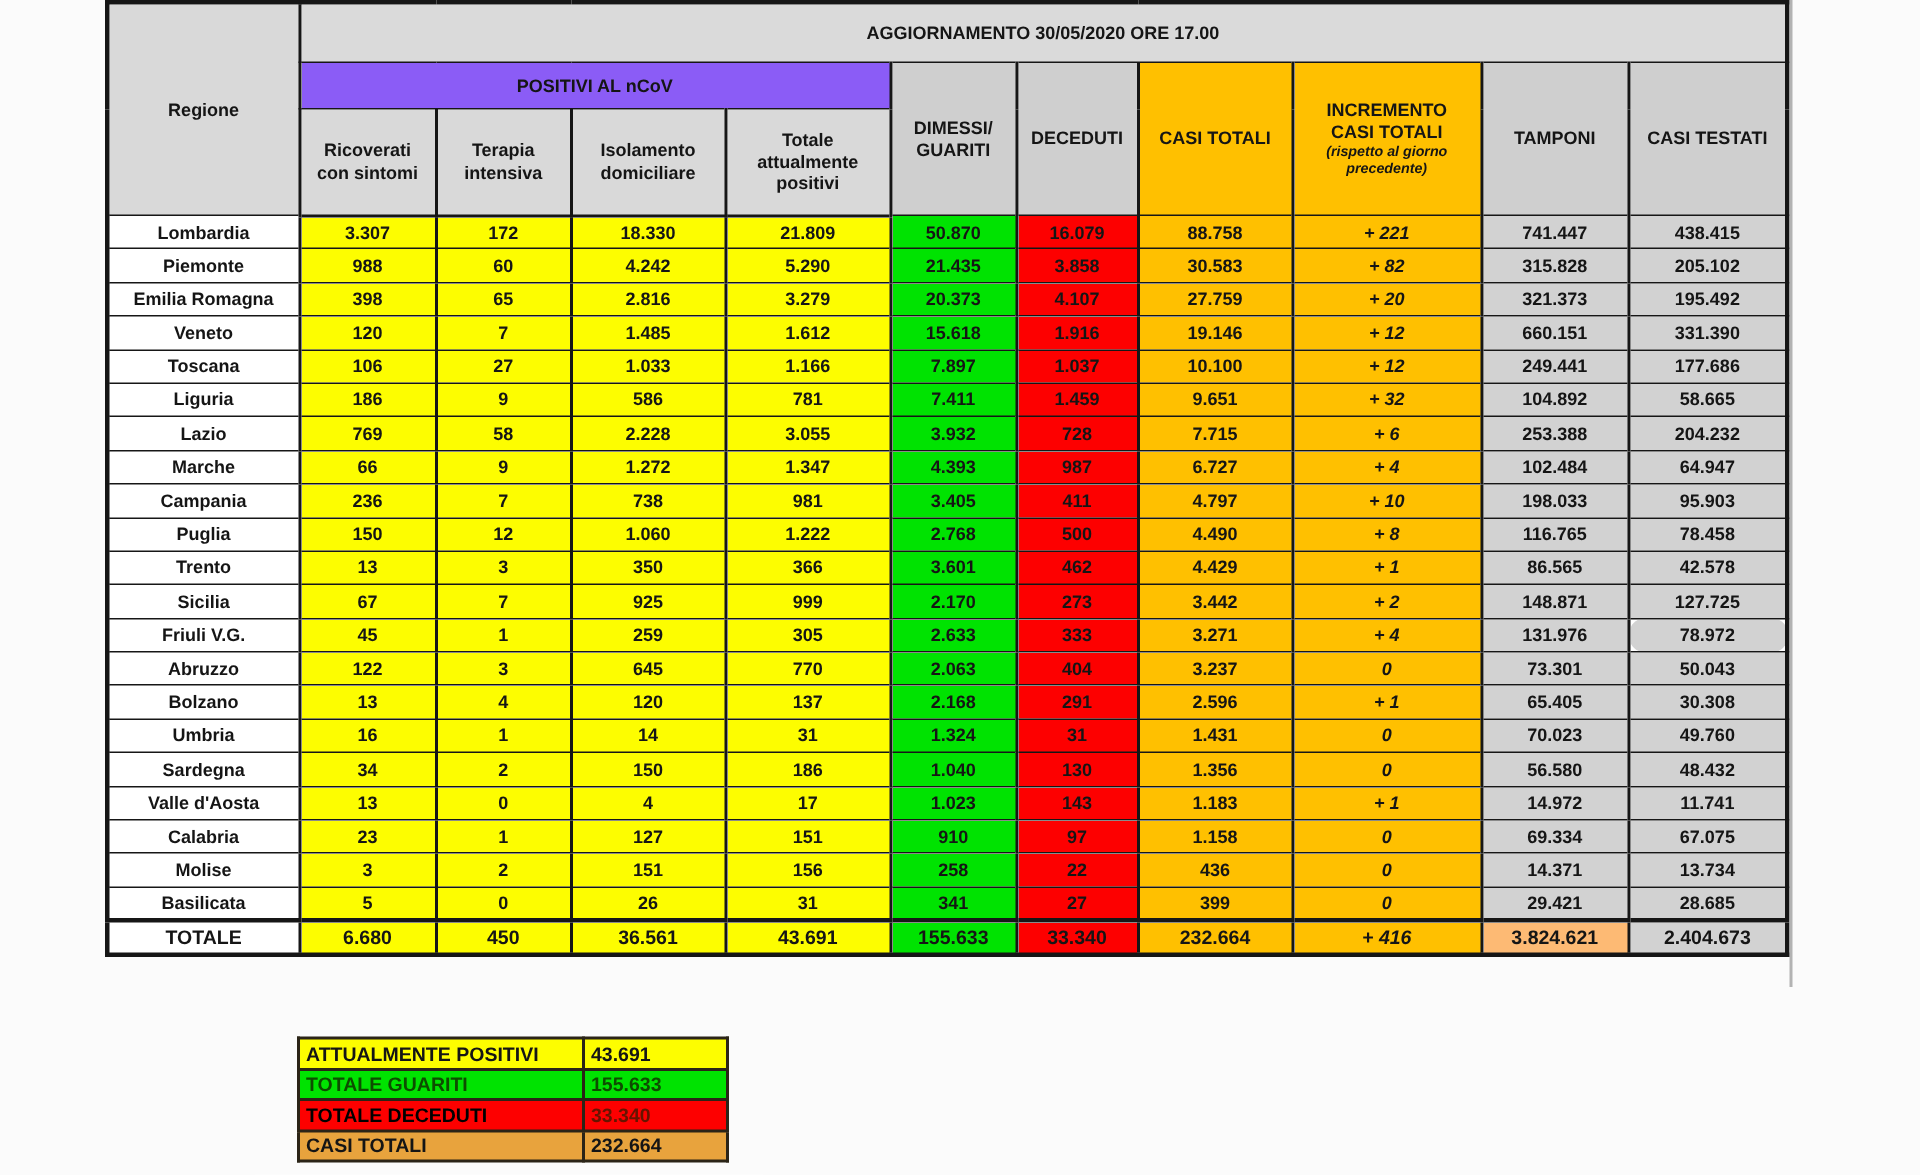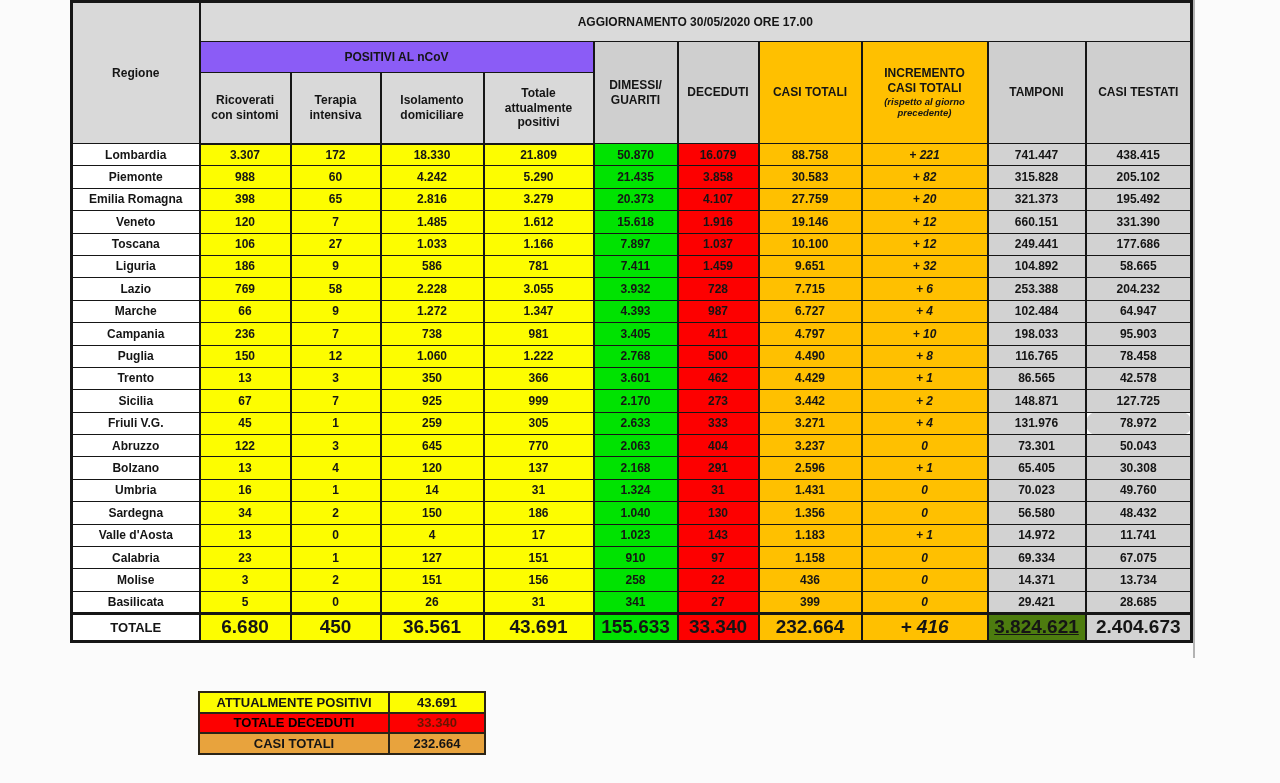--- a/index.html
+++ b/index.html
@@ -60,34 +60,33 @@
   .note { font-size: 9.5px; font-style: italic; font-weight: bold; display: block; margin-top: 1px; }
 
   table.main tbody td { height: 22.4px; }
   td.region { background: #ffffff; font-size: 12.5px; }
   td.yellow { background: #fdfd00; }
   td.green  { background: #00e301; }
   td.red    { background: #fd0000; color: #671400; }
   td.orange { background: #ffc000; }
   td.italic { font-style: italic; }
   td.strong { font-size: 12.5px; }
-  tr.total td { border-top: 3px solid #161616; height: 24px; font-size: 19px; }
+  tr.total td { border-top: 3px solid #161616; height: 24px; font-size: 13px; }
   tr.total td.region { font-size: 13px; }
 
   
   table.summary {
     position: absolute; left: 198px; top: 691px;
     border-collapse: collapse;
     table-layout: fixed;
     border: 2px solid #2b2417;
   }
   table.summary td {
     border: 2px solid #2b2417;
     height: 20.5px;
-    text-align: center;
     vertical-align: middle;
     font-weight: bold;
     font-size: 13px;
     padding: 0 4px;
   }
   .edge-line {
     position: absolute; left: 1193px; top: 0;
     width: 2px; height: 658px;
     background: #b3b3b3;
   }
@@ -419,39 +418,43 @@
         <tr class="total">
           <td class="region">TOTALE</td>
           <td class="yellow">6.680</td>
           <td class="yellow">450</td>
           <td class="yellow">36.561</td>
           <td class="yellow strong">43.691</td>
           <td class="green">155.633</td>
           <td class="red">33.340</td>
           <td class="orange strong">232.664</td>
           <td class="orange italic">+ 416</td>
-          <td class="" style="background: #4d7c0f; text-decoration: underline;">3.824.621</td>
+          <td class="" style="background: #fdba74;">3.824.621</td>
           <td class="" style="background: rgb(210, 210, 210);">2.404.673</td>
         </tr>
       </tbody>
   </table>
 
   <div class="edge-line"></div>
 
   <table class="summary">
     <colgroup>
         <col style="width:190px">
         <col style="width:96px">
       </colgroup>
     <tbody id="summary-body">
         <tr>
           <td style="background: rgb(253, 253, 0); color: rgb(21, 21, 21);">ATTUALMENTE POSITIVI</td>
           <td style="background: rgb(253, 253, 0); color: rgb(21, 21, 21);">43.691</td>
         </tr>
         <tr>
+          <td style="background: rgb(0, 227, 1); color: rgb(13, 77, 0);">TOTALE GUARITI</td>
+          <td style="background: rgb(0, 227, 1); color: rgb(13, 77, 0);">155.633</td>
+        </tr>
+        <tr>
           <td style="background: rgb(253, 0, 0); color: #000000;">TOTALE DECEDUTI</td>
           <td style="background: rgb(253, 0, 0); color: rgb(103, 20, 0);">33.340</td>
         </tr>
         <tr>
           <td style="background: rgb(232, 163, 61); color: rgb(21, 21, 21);">CASI TOTALI</td>
           <td style="background: rgb(232, 163, 61); color: rgb(21, 21, 21);">232.664</td>
         </tr>
       </tbody>
   </table>
 

